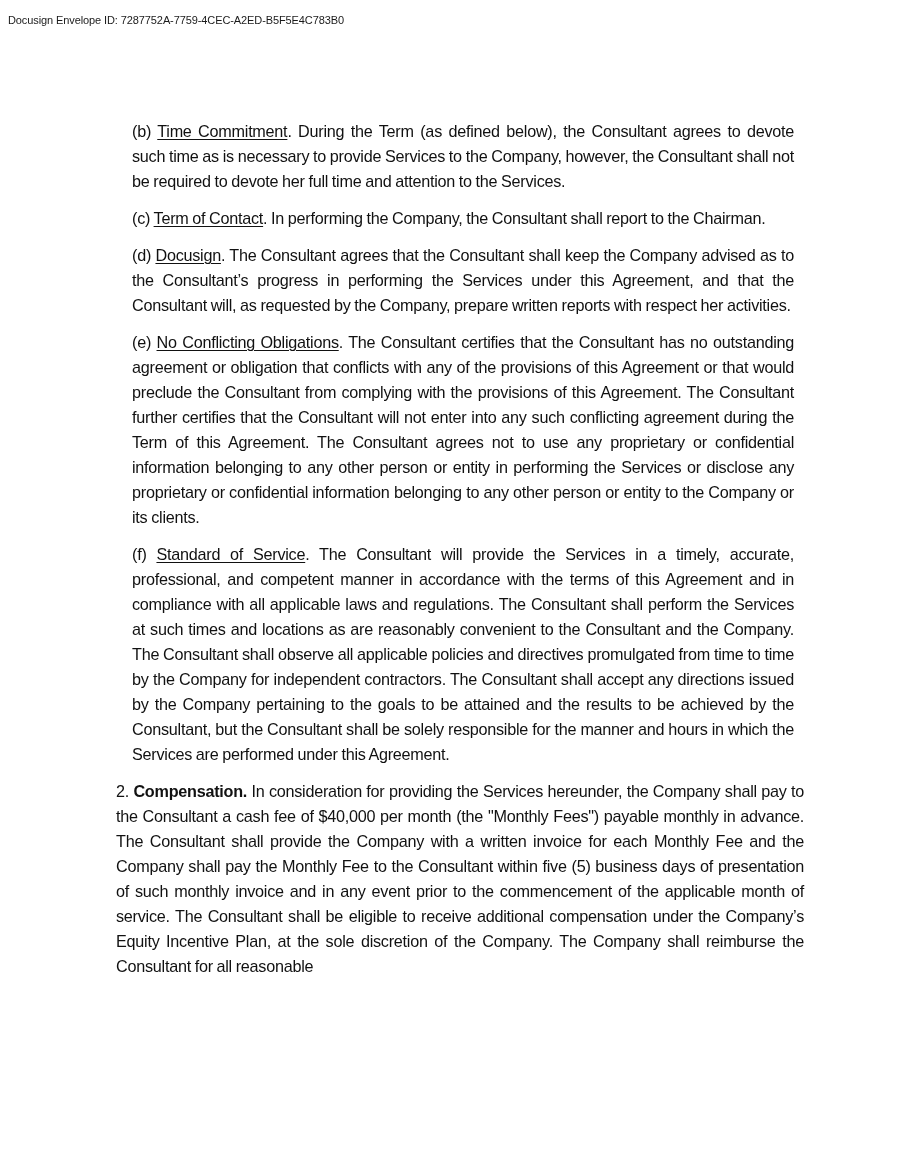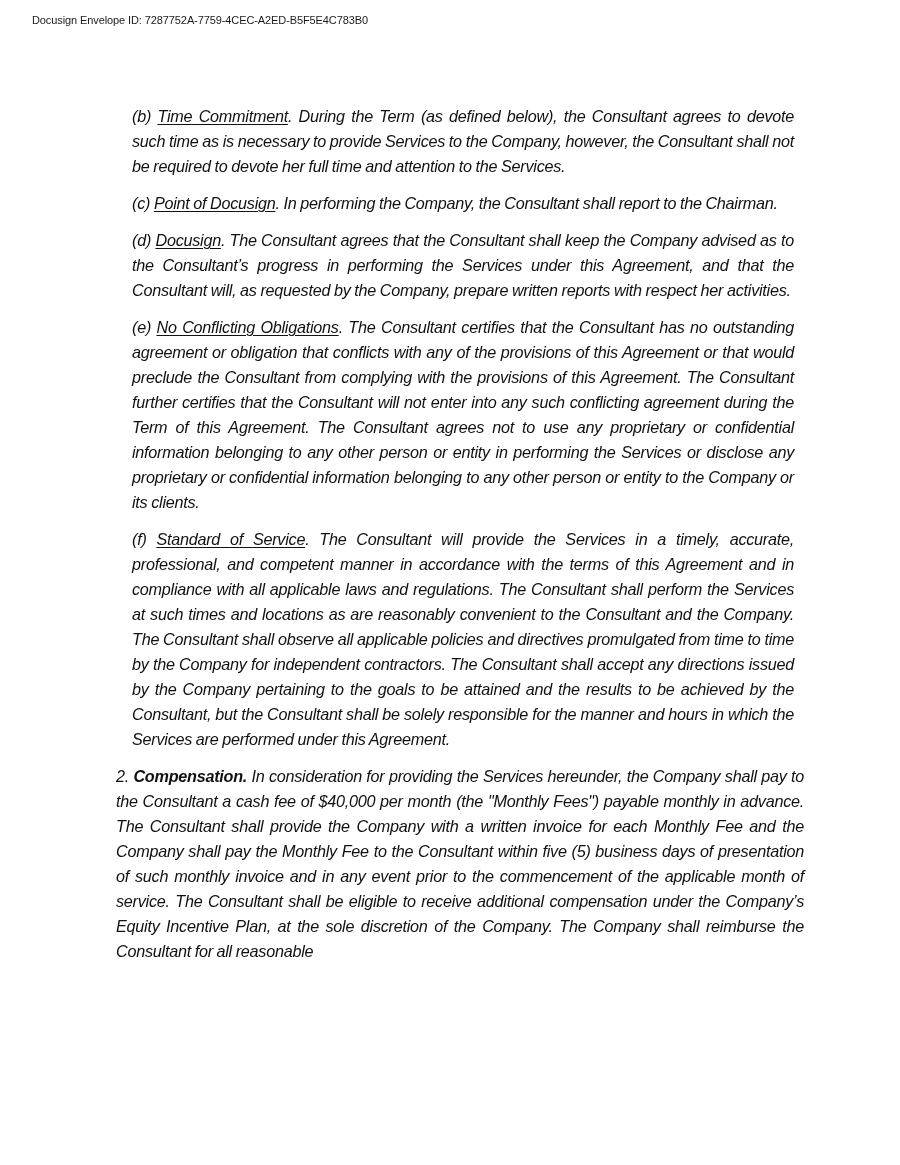--- a/index.html
+++ b/index.html
@@ -10,33 +10,32 @@
     body {
       width: 900px;
       height: 1165px;
       position: relative;
       overflow: hidden;
       color: #111111;
       font-family: "Liberation Sans", sans-serif;
     }
     .envelope-id {
       position: absolute;
-      left: 32px;
+      left: 8px;
       top: 14px;
       font-size: 11px;
       color: #1a1a1a;
       font-family: "Liberation Sans", sans-serif;
       letter-spacing: -0.1px;
     }
     .page-body {
       position: absolute;
       left: 0;
-      top: 104px;
+      top: 119px;
       width: 780px;
-      font-style: italic;
     }
     .para {
       font-size: 16.2px;
       line-height: 25px;
       text-align: justify;
       margin: 0;
       letter-spacing: -0.25px;
       word-spacing: -0.5px;
     }
     .sub {
@@ -63,21 +62,21 @@
 <body>
 
 <div class="envelope-id">Docusign Envelope ID: 7287752A-7759-4CEC-A2ED-B5F5E4C783B0</div>
 
 <div class="page-body">
 
   <p class="para sub"><span>(b) </span><span class="u">Time Commitment</span><span>. During the Term (as defined below), the Consultant agrees to devote such time as is necessary to provide Services to the Company, however, the Consultant shall not be required to devote her full time and attention to the Services.</span></p>
 
   <div class="gap"></div>
 
-  <p class="para sub"><span>(c) </span><span class="u">Point of Docusign</span><span>. In performing the Company, the Consultant shall report to the Chairman.</span></p>
+  <p class="para sub"><span>(c) </span><span class="u">Term of Contact</span><span>. In performing the Company, the Consultant shall report to the Chairman.</span></p>
 
   <div class="gap"></div>
 
   <p class="para sub"><span>(d) </span><span class="u">Docusign</span><span>. The Consultant agrees that the Consultant shall keep the Company advised as to the Consultant’s progress in performing the Services under this Agreement, and that the Consultant will, as requested by the Company, prepare written reports with respect her activities.</span></p>
 
   <div class="gap"></div>
 
   <p class="para sub"><span>(e) </span><span class="u">No Conflicting Obligations</span><span>.  The Consultant certifies that the Consultant has no outstanding agreement or obligation that conflicts with any of the provisions of this Agreement or that would preclude the Consultant from complying with the provisions of this Agreement.  The Consultant further certifies that the Consultant will not enter into any such conflicting agreement during the Term of this Agreement. The Consultant agrees not to use any proprietary or confidential information belonging to any other person or entity in performing the Services or disclose any proprietary or confidential information belonging to any other person or entity to the Company or its clients.</span></p>
 
   <div class="gap"></div>

